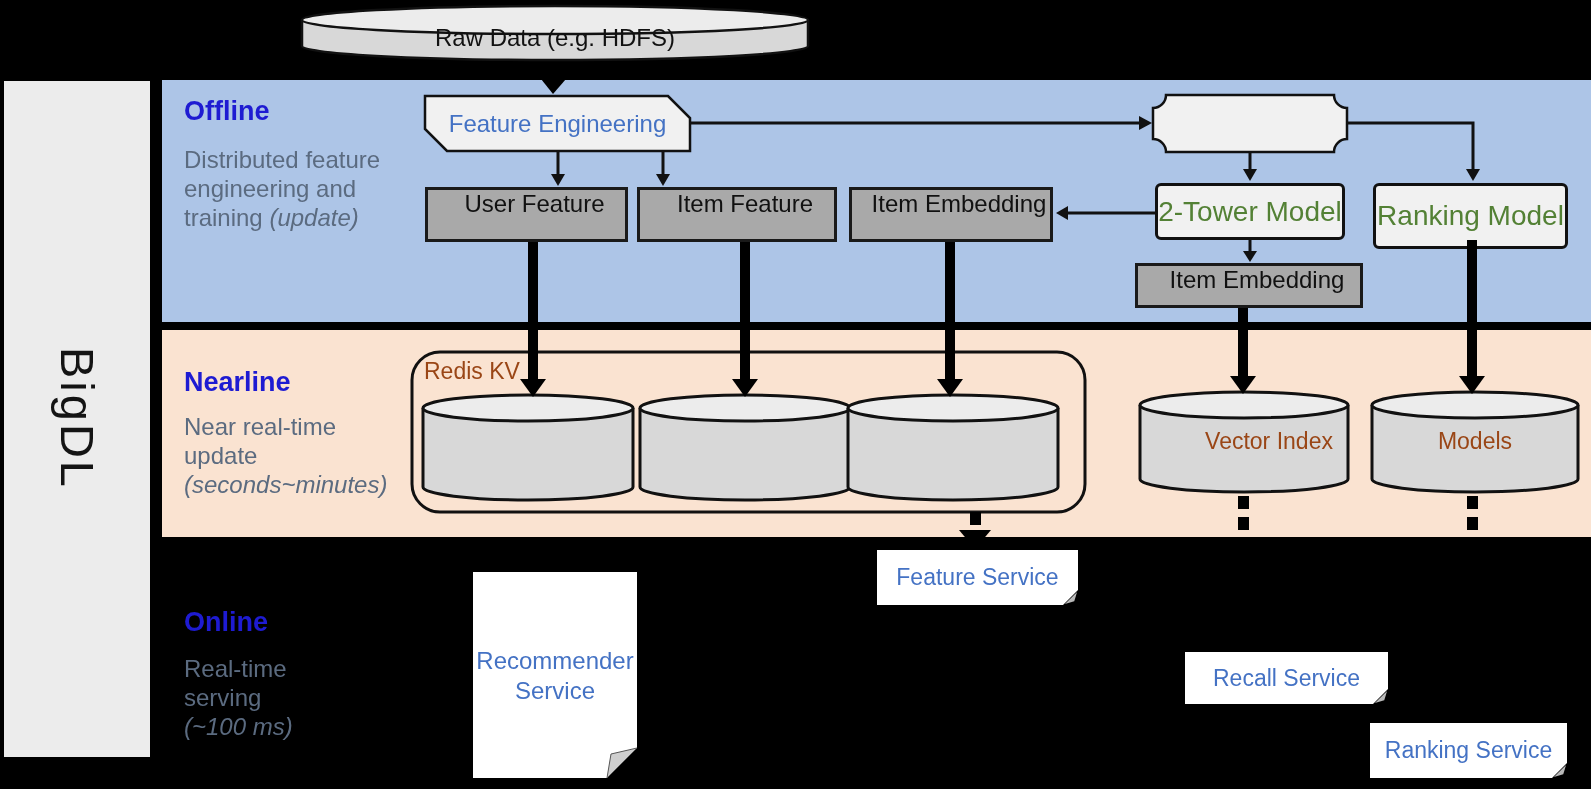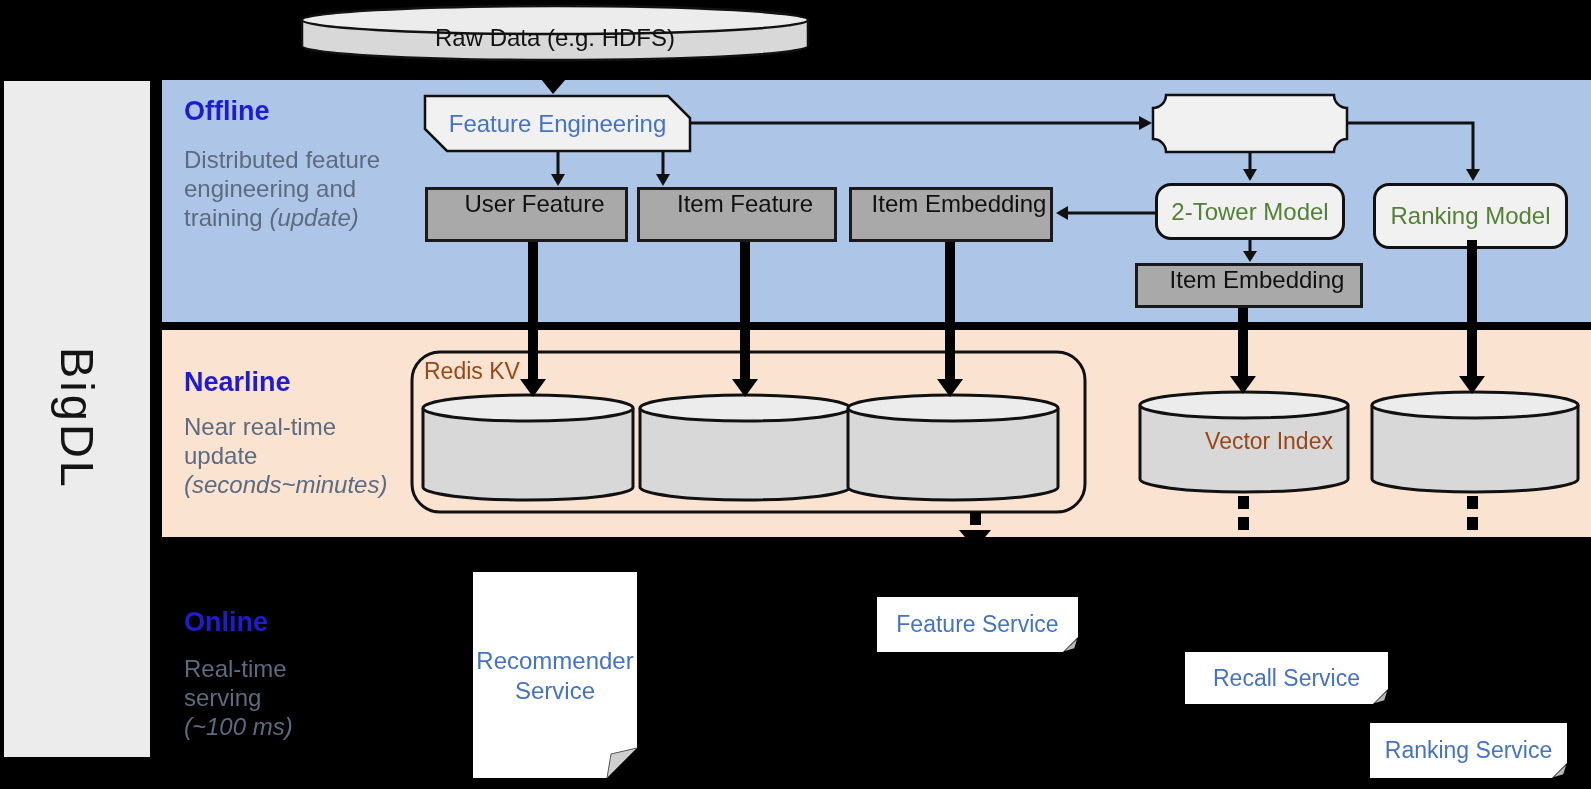--- a/index.html
+++ b/index.html
@@ -20,22 +20,22 @@
   #shapes{position:absolute;left:0;top:0;z-index:3;pointer-events:none;}
   .lbl{position:absolute;z-index:4;display:flex;align-items:center;justify-content:center;text-align:center;}
   .sec-title{position:absolute;z-index:4;font-size:27px;font-weight:600;color:#1e1bd2;}
   .sec-sub{position:absolute;z-index:4;font-size:24px;line-height:29px;color:#5b6b80;}
   .sec-sub .em{font-style:italic;}
   .gray-box{
     position:absolute;z-index:2;background:#a9a9a9;border:3px solid #1a1a1a;box-sizing:border-box;
     display:flex;align-items:flex-start;justify-content:center;font-size:24px;color:#111;padding-left:16px;
   }
   .round-box{
-    position:absolute;z-index:2;background:#f1f1f1;border:3px solid #111;border-radius:16px;box-sizing:border-box;
-    display:flex;align-items:center;justify-content:center;font-size:24px;color:#538135;
+    position:absolute;z-index:2;background:#f1f1f1;border:3px solid #111;border-radius:6px;box-sizing:border-box;
+    display:flex;align-items:center;justify-content:center;font-size:28px;color:#538135;
   }
   .svc-box{
     position:absolute;z-index:2;background:#ffffff;box-sizing:border-box;
     display:flex;align-items:center;justify-content:center;font-size:23px;color:#4472c4;
   }
   .svc-box .fold{position:absolute;right:0;bottom:0;width:15px;height:15px;}
   .blue-txt{color:#4472c4;font-size:24px;}
   .brown-txt{color:#9a4616;font-size:23px;}
 </style>
 </head>
@@ -81,21 +81,21 @@
     <span>Item Embedding</span>
   </div>
 
   <div class="round-box" style="left:1155px;top:183px;width:190px;height:57px;">
     <span>2-Tower Model</span>
   </div>
   <div class="round-box" style="left:1373px;top:183px;width:195px;height:66px;">
     <span>Ranking Model</span>
   </div>
 
-  <div class="svc-box" style="left:877px;top:597px;width:201px;height:55px;">
+  <div class="svc-box" style="left:877px;top:550px;width:201px;height:55px;">
     <span>Feature Service</span>
     <svg class="fold" viewBox="0 0 16 16">
       <path d="M16 0 L16 16 L0 16 Z" fill="#000"></path>
         <path d="M2 15 L15 2 L12 12 Z" fill="#b9b9b9"></path>
     </svg>
   </div>
   <div class="svc-box" style="left:1145px;top:652px;width:203px;height:52px;margin-left:40px;">
     <span>Recall Service</span>
     <svg class="fold" viewBox="0 0 16 16">
       <path d="M16 0 L16 16 L0 16 Z" fill="#000"></path>
@@ -221,15 +221,16 @@
     <g>
       <path d="M473,572 H637 V748 L607,778 H473 Z" fill="#ffffff"></path>
       <path d="M607,778 L637,748 L611,754 Z" fill="#cfcfcf" stroke="#555" stroke-width="1"></path>
     </g>
   </svg>
 
   <div class="lbl" style="left:302px;top:24px;width:506px;height:28px;font-size:24px;color:#111;">Raw Data (e.g. HDFS)</div>
   <div class="lbl blue-txt" style="left:425px;top:96px;width:265px;height:55px;">Feature Engineering</div>
   <div class="lbl brown-txt" style="left:424px;top:356px;width:110px;height:30px;justify-content:flex-start;">Redis KV</div>
   <div class="lbl brown-txt" style="left:1140px;top:424px;width:208px;height:34px;padding-left:25px;">Vector Index</div>
+  <div class="lbl brown-txt" style="left:1372px;top:424px;width:206px;height:34px;">Models</div>
   <div class="lbl blue-txt" style="left:473px;top:636px;width:164px;height:80px;line-height:30px;">Recommender Service</div>
 
 </div>
 
 </body></html>

